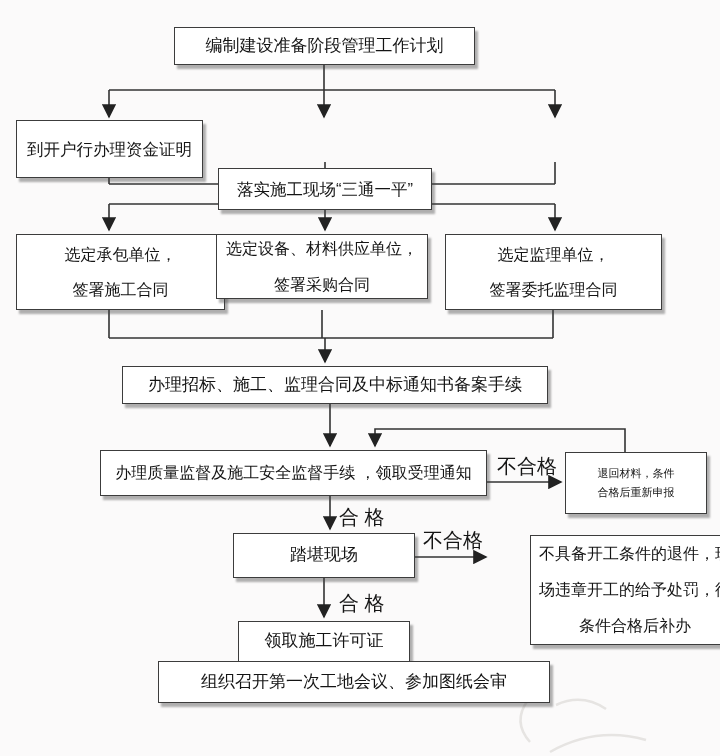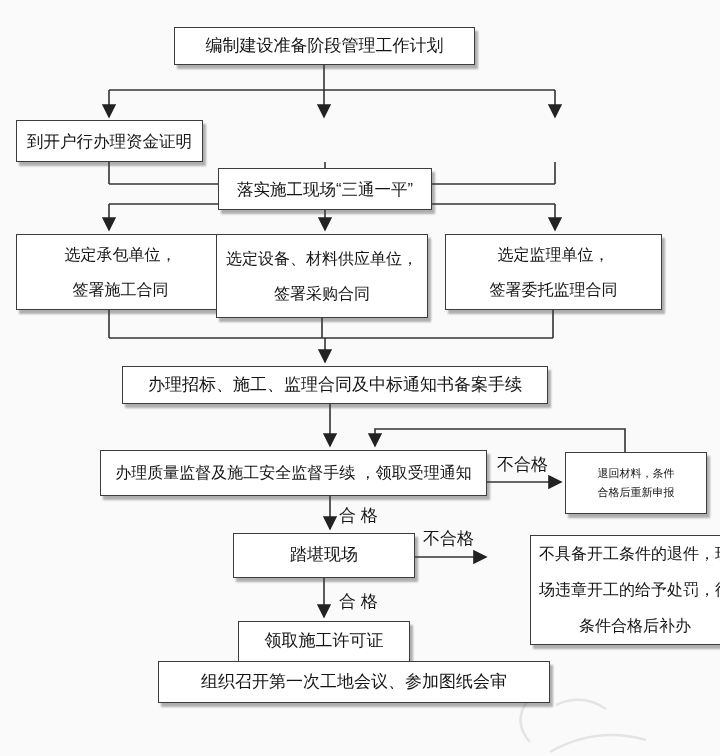--- a/index.html
+++ b/index.html
@@ -27,21 +27,21 @@
     font-size:17px;
     line-height:1.35;
     padding:2px 6px;
   }
   .flow-box.two-line{font-size:16px;line-height:2.2;}
   .flow-box.compact-two{font-size:11px;line-height:1.75;}
   .flow-box.three-line{font-size:16px;line-height:2.25;margin-left:40px;}
   .edge-label{
     position:absolute;
     color:#141414;
-    font-size:17px;
+    font-size:20px;
     white-space:pre;
   }
 </style>
 </head>
 <body>
 
 <div id="stage">
 
   <svg id="connectors" viewBox="0 0 720 756" xmlns="http://www.w3.org/2000/svg">
     <defs>
@@ -90,29 +90,29 @@
       <path d="M415 557 H486" marker-end="url(#arrow)"></path>
 
       <path d="M324 578 V617" marker-end="url(#arrow)"></path>
 
       <path d="M324 662 V691" marker-end="url(#arrow)"></path>
     </g>
   </svg>
 
   <div class="flow-box" style="left:174px;top:27px;width:301px;height:38px;">编制建设准备阶段管理工作计划</div>
 
-  <div class="flow-box" style="left:16px;top:120px;width:187px;height:42px;font-size:16.5px;text-align:right;">到开户行办理资金证明</div>
+  <div class="flow-box" style="left:16px;top:120px;width:187px;height:58px;font-size:16.5px;text-align:right;">到开户行办理资金证明</div>
 
   <div class="flow-box" style="left:218px;top:120px;width:214px;height:42px;font-size:16.5px;margin-top:48px;">落实施工现场“三通一平”</div>
 
 
   <div class="flow-box two-line" style="left:16px;top:234px;width:209px;height:76px;">选定承包单位，
 签署施工合同</div>
 
-  <div class="flow-box two-line" style="left:216px;top:234px;width:212px;height:84px;">选定设备、材料供应单位，
+  <div class="flow-box two-line" style="left:216px;top:234px;width:212px;height:65px;">选定设备、材料供应单位，
 签署采购合同</div>
 
   <div class="flow-box two-line" style="left:445px;top:234px;width:217px;height:76px;">选定监理单位，
 签署委托监理合同</div>
 
   <div class="flow-box" style="left:122px;top:366px;width:426px;height:38px;">办理招标、施工、监理合同及中标通知书备案手续</div>
 
   <div class="flow-box" style="left:100px;top:450px;width:387px;height:46px;font-size:16px;">办理质量监督及施工安全监督手续 ，领取受理通知</div>
 
   <div class="flow-box compact-two" style="left:565px;top:452px;width:142px;height:62px;">退回材料，条件

